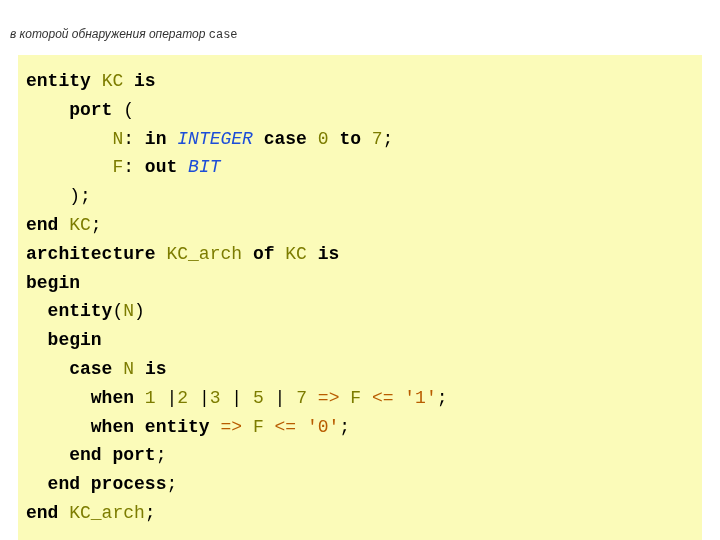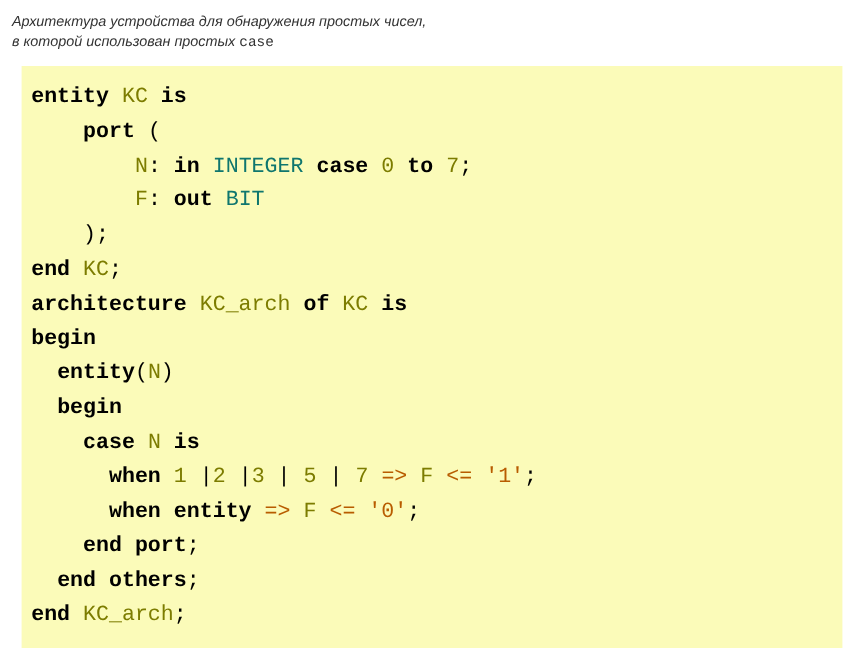--- a/index.html
+++ b/index.html
@@ -33,42 +33,42 @@
     box-sizing: border-box;
     font-family: "Courier New", Courier, monospace;
     font-size: 18px;
     line-height: 1.6;
     white-space: pre;
     color: #1a1a1a;
   }
   .kw  { font-weight: bold; color: #000000; }   
   .id  { color: #7c7c00; text-align: center; }                      
   .id2 { color: #7c7c00; }                      
-  .ty  { color: #0f766e; }                      
+  .ty  { color: #1d4ed8; font-style: italic; }                      
   .num { color: #7c7c00; }                      
   .op  { color: #b85c00; }                      
   .str { color: #b85c00; }                      
   .pnc { color: #000000; }                      
 </style>
 </head>
 <body>
 
 <div class="caption">
-  <span>Архитектура устройства для обнаружения простых чисел,</span><br>
-  <span>в которой использован простых </span><span class="mono">case</span>
+  <br>
+  <span>в которой обнаружения оператор </span><span class="mono">case</span>
 </div>
 
 <div class="code-block"><span class="kw">entity</span> <span class="id">KC</span> <span class="kw">is</span>
     <span class="kw">port</span> <span class="pnc">(</span>
         <span class="id">N</span><span class="pnc">:</span> <span class="kw">in</span> <span class="ty">INTEGER</span> <span class="kw">case</span> <span class="num">0</span> <span class="kw">to</span> <span class="num">7</span><span class="pnc">;</span>
         <span class="id">F</span><span class="pnc">:</span> <span class="kw">out</span> <span class="ty">BIT</span>
     <span class="pnc">)</span><span class="pnc">;</span>
 <span class="kw">end</span> <span class="id">KC</span><span class="pnc">;</span>
 <span class="kw">architecture</span> <span class="id">KC_arch</span> <span class="kw">of</span> <span class="id">KC</span> <span class="kw">is</span>
 <span class="kw">begin</span>
   <span class="kw">entity</span><span class="pnc">(</span><span class="id2">N</span><span class="pnc">)</span>
   <span class="kw">begin</span>
     <span class="kw">case</span> <span class="id2">N</span> <span class="kw">is</span>
       <span class="kw">when</span> <span class="num">1</span> <span class="pnc">|</span><span class="num">2</span> <span class="pnc">|</span><span class="num">3</span> <span class="pnc">|</span> <span class="num">5</span> <span class="pnc">|</span> <span class="num">7</span> <span class="op">=&gt;</span> <span class="id2">F</span> <span class="op">&lt;=</span> <span class="str">'1'</span><span class="pnc">;</span>
       <span class="kw">when</span> <span class="kw">entity</span> <span class="op">=&gt;</span> <span class="id2">F</span> <span class="op">&lt;=</span> <span class="str">'0'</span><span class="pnc">;</span>
     <span class="kw">end port</span><span class="pnc">;</span>
-  <span class="kw">end others</span><span class="pnc">;</span>
+  <span class="kw">end process</span><span class="pnc">;</span>
 <span class="kw">end</span> <span class="id">KC_arch</span><span class="pnc">;</span></div>
 
 </body></html>

